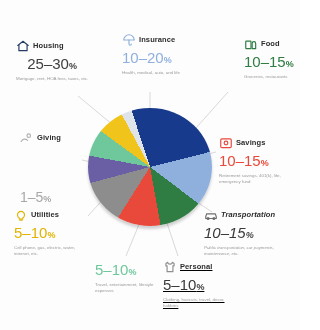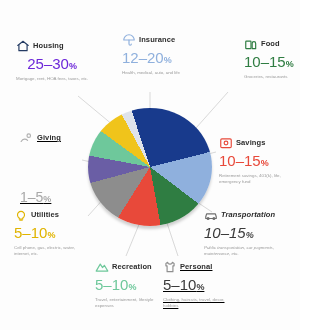--- a/index.html
+++ b/index.html
@@ -33,21 +33,21 @@
 
   
   #cat-housing{left:16px;top:38px;text-align:center;}
   #cat-insurance{left:122px;top:32px;}
   #cat-food{left:211px;top:36px;margin-left:33px;}
   #cat-savings{left:219px;top:135px;}
   #cat-transportation{left:204px;top:207px;font-style:italic;}
   #cat-personal{left:163px;top:259px;text-decoration:underline;}
   #cat-recreation{left:95px;top:259px;}
   #cat-utilities{left:14px;top:207px;}
-  #cat-giving{left:20px;top:130px;text-decoration:underline;}
+  #cat-giving{left:20px;top:130px;}
 
   #cat-giving .cat-val{font-size:14px;margin-top:44px;}
 </style>
 </head>
 <body>
 
 <div id="stage">
 
   <svg id="lines" viewBox="0 0 300 330">
     <g stroke="#c9c9c9" stroke-width="0.7" fill="none">
@@ -69,33 +69,33 @@
   </div>
 
   <div class="cat" id="cat-housing">
     <div class="cat-head">
       <svg class="cat-ico" viewBox="0 0 24 24" fill="none" stroke="#243b63" stroke-width="2" stroke-linecap="round" stroke-linejoin="round">
         <path d="M3 11 L12 4 L21 11"></path>
           <path d="M5 11 V20 H19 V11"></path>
       </svg>
       <span class="cat-name">Housing</span>
     </div>
-    <div class="cat-val" style="color:#6d28d9"><span>25–30</span><span class="pct">%</span></div>
+    <div class="cat-val" style="color:#404040"><span>25–30</span><span class="pct">%</span></div>
     <div class="cat-desc">Mortgage, rent, HOA fees, taxes, etc.</div>
   </div>
 
   <div class="cat" id="cat-insurance">
     <div class="cat-head">
       <svg class="cat-ico" viewBox="0 0 24 24" fill="none" stroke="#8fb0dd" stroke-width="2" stroke-linecap="round" stroke-linejoin="round">
         <path d="M3 12 a9 9 0 0 1 18 0 Z"></path>
           <path d="M12 12 v7 a2 2 0 0 0 4 0"></path>
       </svg>
       <span class="cat-name">Insurance</span>
     </div>
-    <div class="cat-val" style="color:#8fb0dd"><span>12–20</span><span class="pct">%</span></div>
+    <div class="cat-val" style="color:#8fb0dd"><span>10–20</span><span class="pct">%</span></div>
     <div class="cat-desc">Health, medical, auto, and life</div>
   </div>
 
   <div class="cat" id="cat-food">
     <div class="cat-head">
       <svg class="cat-ico" viewBox="0 0 24 24" fill="none" stroke="#2f7d42" stroke-width="2" stroke-linecap="round" stroke-linejoin="round">
         <rect x="3" y="7" width="9" height="13" rx="1"></rect>
           <path d="M14 20 v-9 a3 3 0 0 1 6 0 v9 Z"></path>
       </svg>
       <span class="cat-name">Food</span>
@@ -134,26 +134,20 @@
       <svg class="cat-ico" viewBox="0 0 24 24" fill="none" stroke="#8f8f8f" stroke-width="2" stroke-linecap="round" stroke-linejoin="round">
         <path d="M8 4 L5 6 v4 h2 v10 h10 V10 h2 V6 L16 4 a4 3 0 0 1-8 0 Z"></path>
       </svg>
       <span class="cat-name">Personal</span>
     </div>
     <div class="cat-val" style="color:#3b3b3b"><span>5–10</span><span class="pct">%</span></div>
     <div class="cat-desc">Clothing, haircuts, travel, decor, hobbies</div>
   </div>
 
   <div class="cat" id="cat-recreation">
-    <div class="cat-head">
-      <svg class="cat-ico" viewBox="0 0 24 24" fill="none" stroke="#6ec89b" stroke-width="2" stroke-linecap="round" stroke-linejoin="round">
-        <path d="M2 19 L9 7 l4 6 3-4 6 10 Z"></path>
-      </svg>
-      <span class="cat-name">Recreation</span>
-    </div>
     <div class="cat-val" style="color:#6ec89b"><span>5–10</span><span class="pct">%</span></div>
     <div class="cat-desc">Travel, entertainment, lifestyle expenses</div>
   </div>
 
   <div class="cat" id="cat-utilities">
     <div class="cat-head">
       <svg class="cat-ico" viewBox="0 0 24 24" fill="none" stroke="#e0b400" stroke-width="2" stroke-linecap="round" stroke-linejoin="round">
         <path d="M9 17 a6 6 0 1 1 6 0 v2 H9 Z"></path>
           <path d="M10 21 h4"></path>
       </svg>

